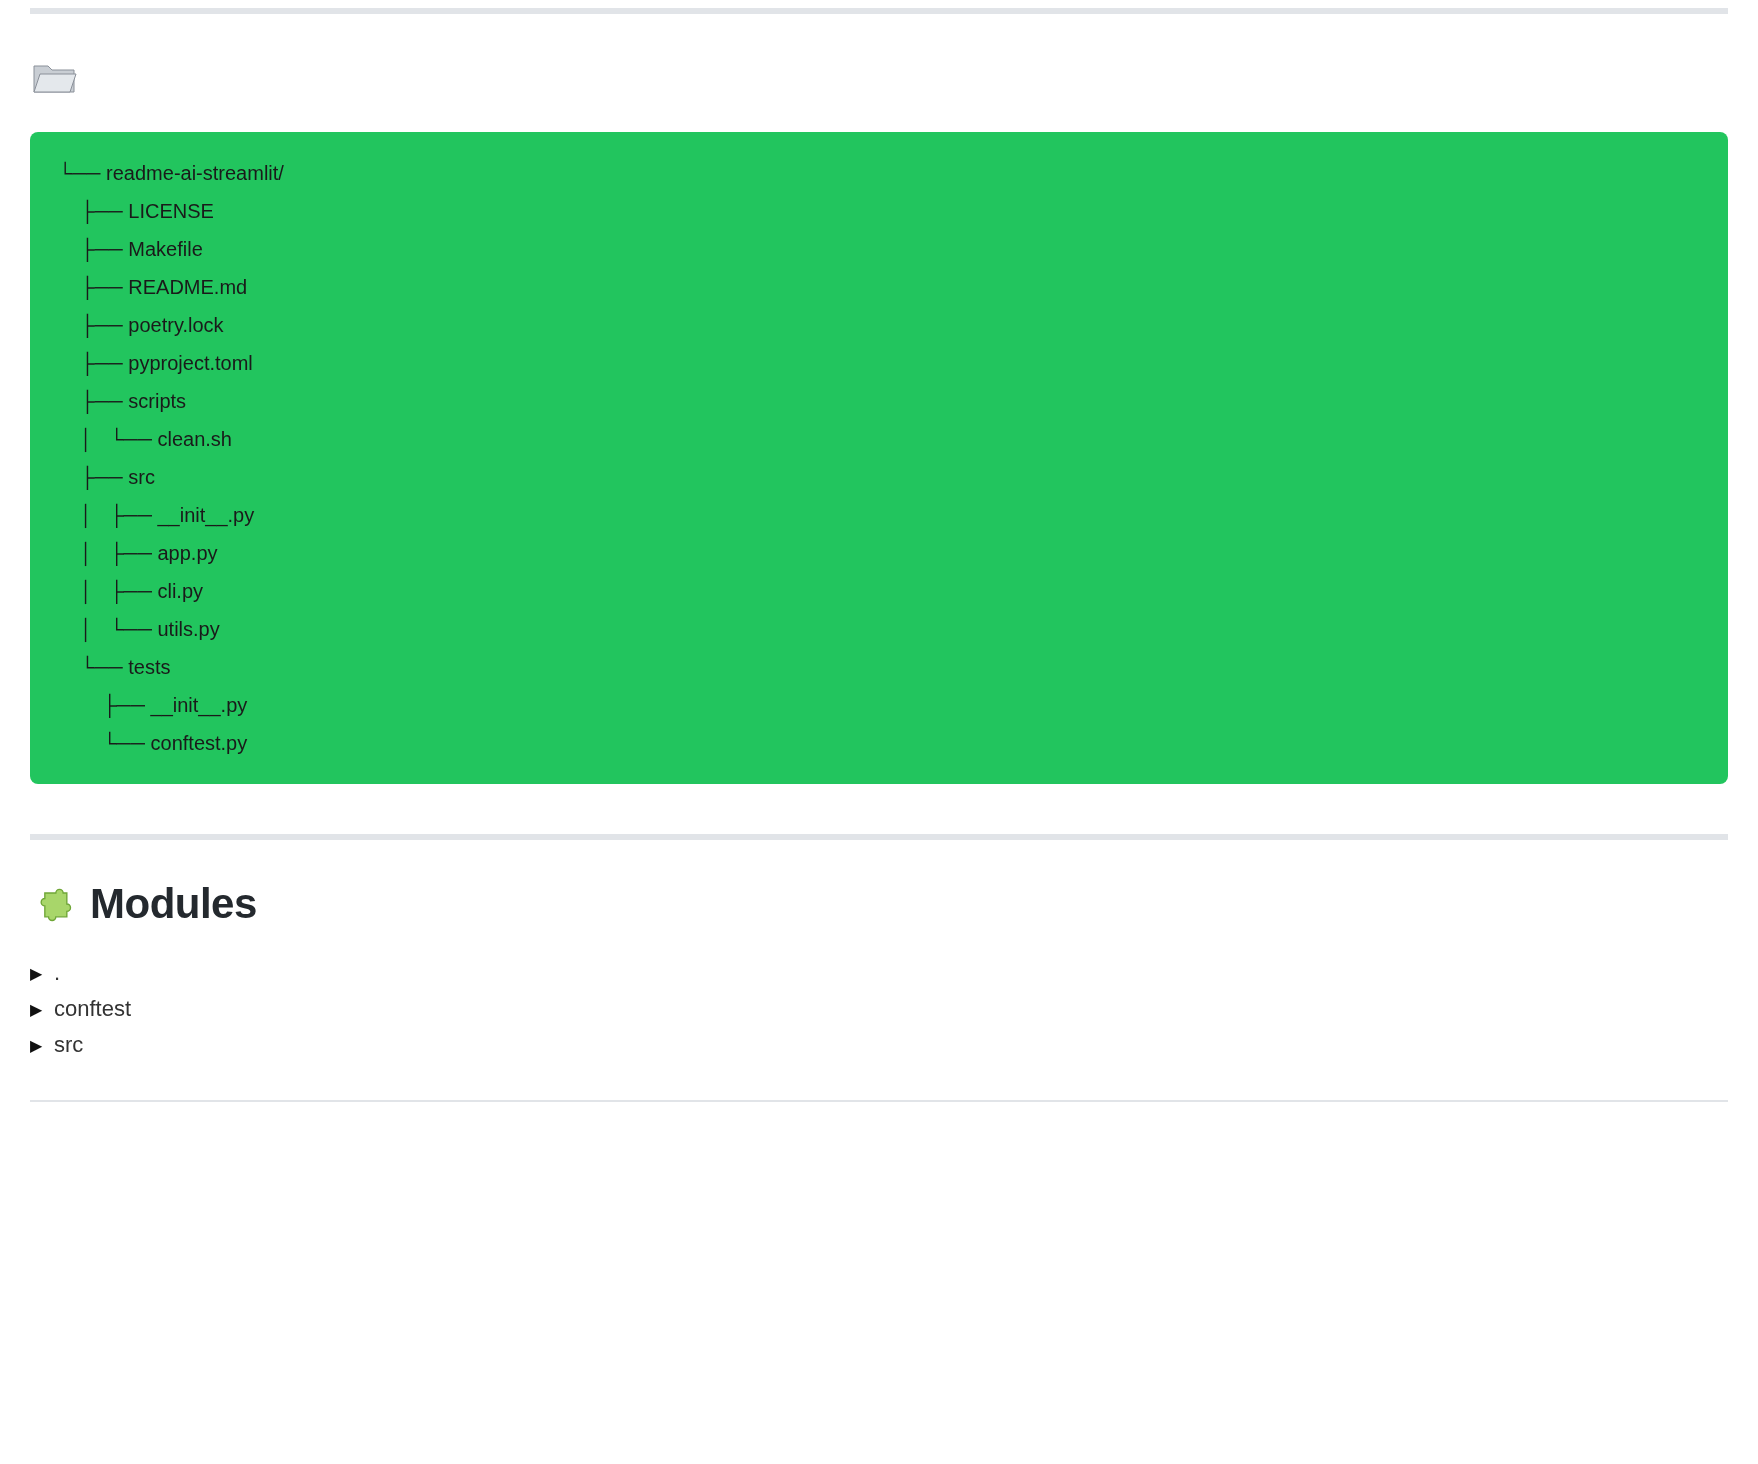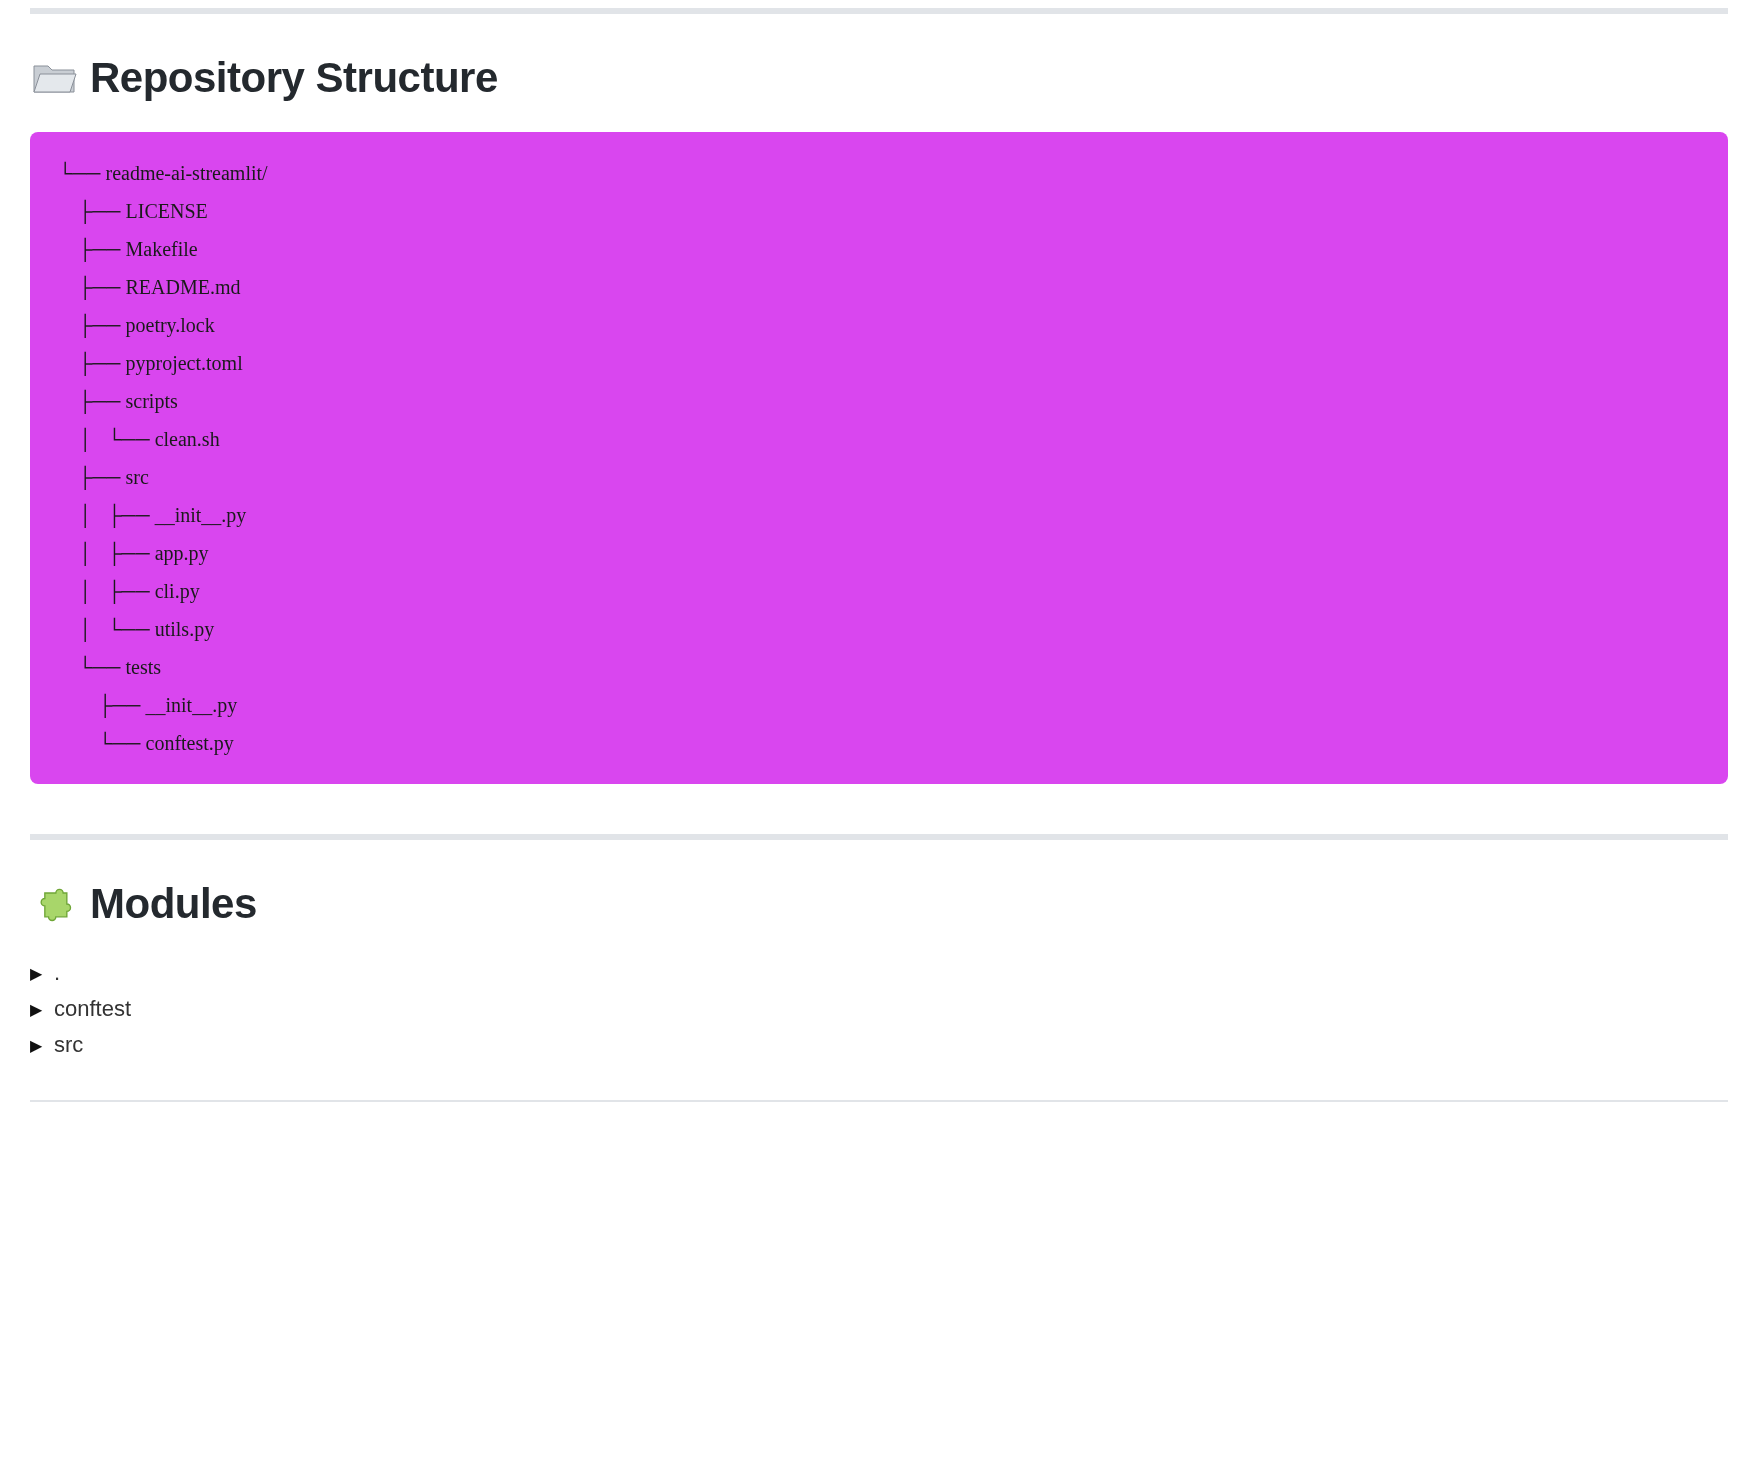--- a/index.html
+++ b/index.html
@@ -33,25 +33,25 @@
     letter-spacing: -0.5px;
   }
   .icon-wrap {
     display: inline-flex;
     width: 48px;
     height: 48px;
     align-items: center;
     justify-content: center;
   }
   pre.code-block {
-    background: #d946ef;
+    background: #22c55e;
     border-radius: 8px;
     padding: 22px 28px;
     margin: 0 0 50px 0;
-    font-family: Liberation Serif, serif;
+    font-family: Liberation Sans, sans-serif;
     font-size: 20px;
     line-height: 1.9;
     white-space: pre;
     overflow-x: auto;
     color: #1a1a1a;
   }
   .modules-list {
     margin: 30px 0 40px 0;
   }
   details.module-item {
@@ -83,21 +83,20 @@
 <div class="spacer-top"></div>
 <hr class="section-divider">
 
 <h2 class="section-heading">
   <span class="icon-wrap">
     <svg viewBox="0 0 48 48" width="48" height="48">
       <path d="M4 12 L4 38 L44 38 L44 16 L22 16 L18 12 Z" fill="#c9ced4" stroke="#8a9099" stroke-width="1"></path>
       <path d="M4 38 L10 20 L46 20 L40 38 Z" fill="#e4e8ec" stroke="#8a9099" stroke-width="1"></path>
     </svg>
   </span>
-  <span>Repository Structure</span>
 </h2>
 
 <pre class="code-block">└── readme-ai-streamlit/
     ├── LICENSE
     ├── Makefile
     ├── README.md
     ├── poetry.lock
     ├── pyproject.toml
     ├── scripts
     │   └── clean.sh

